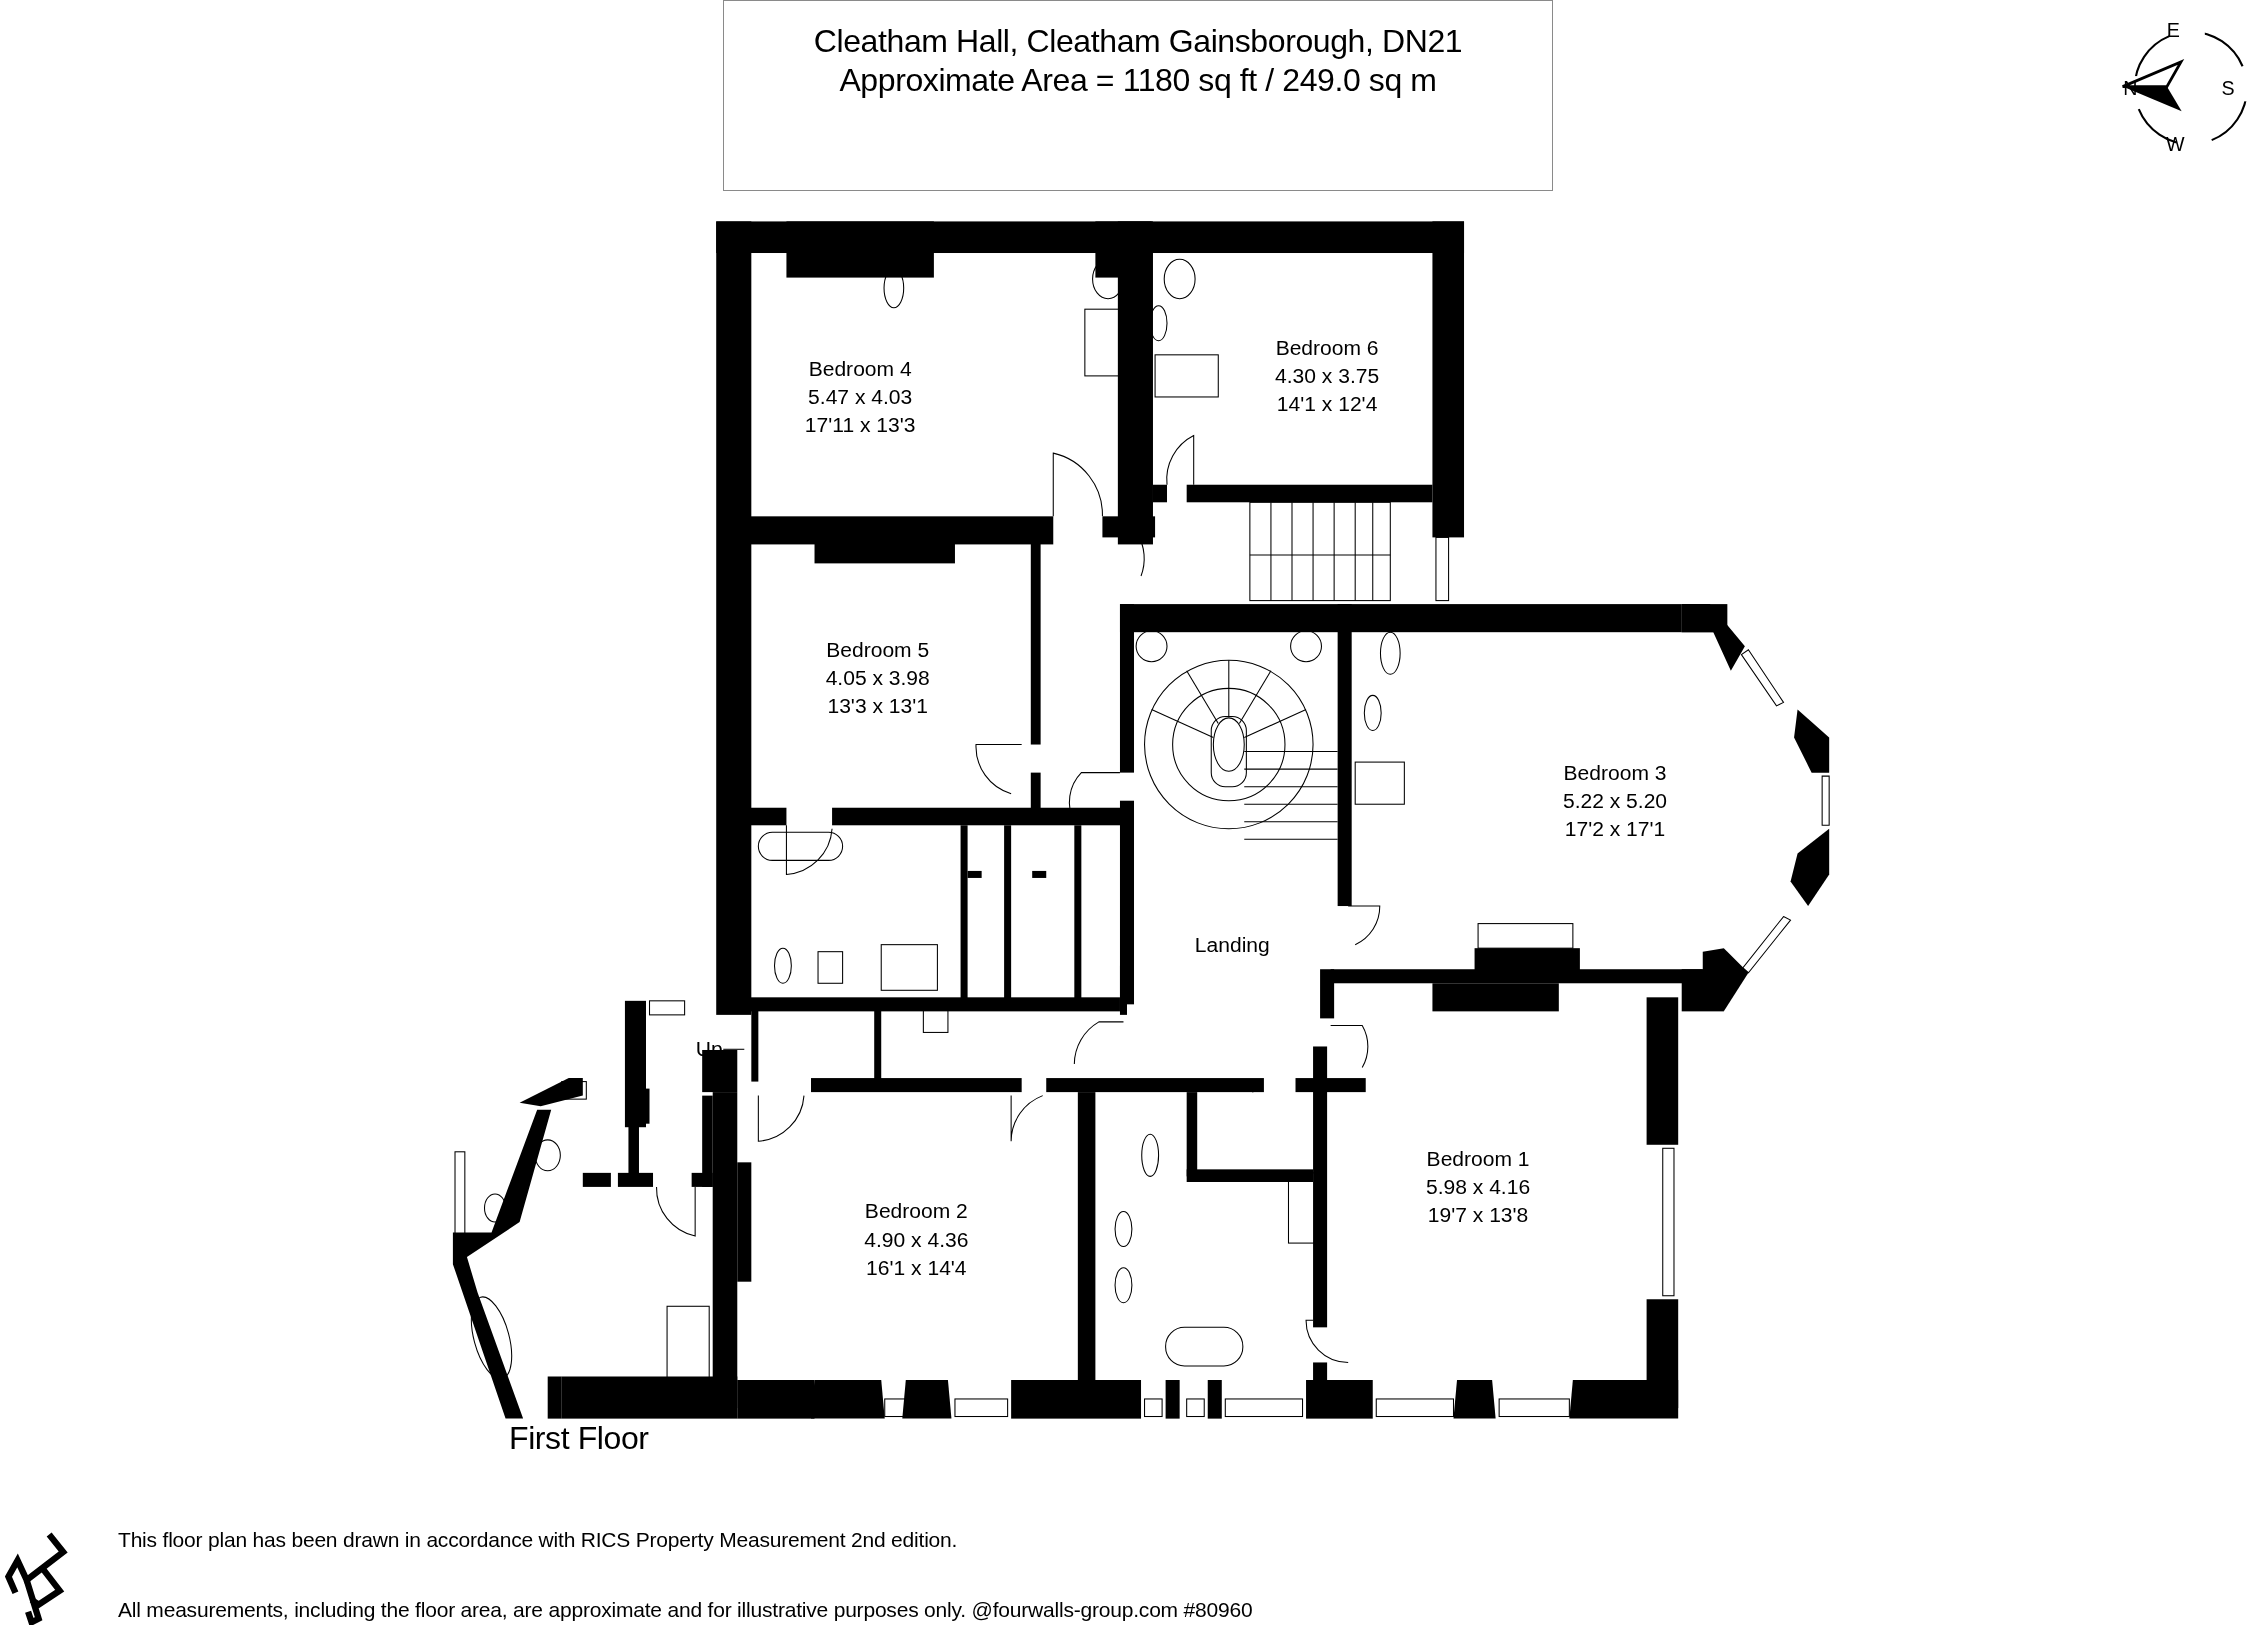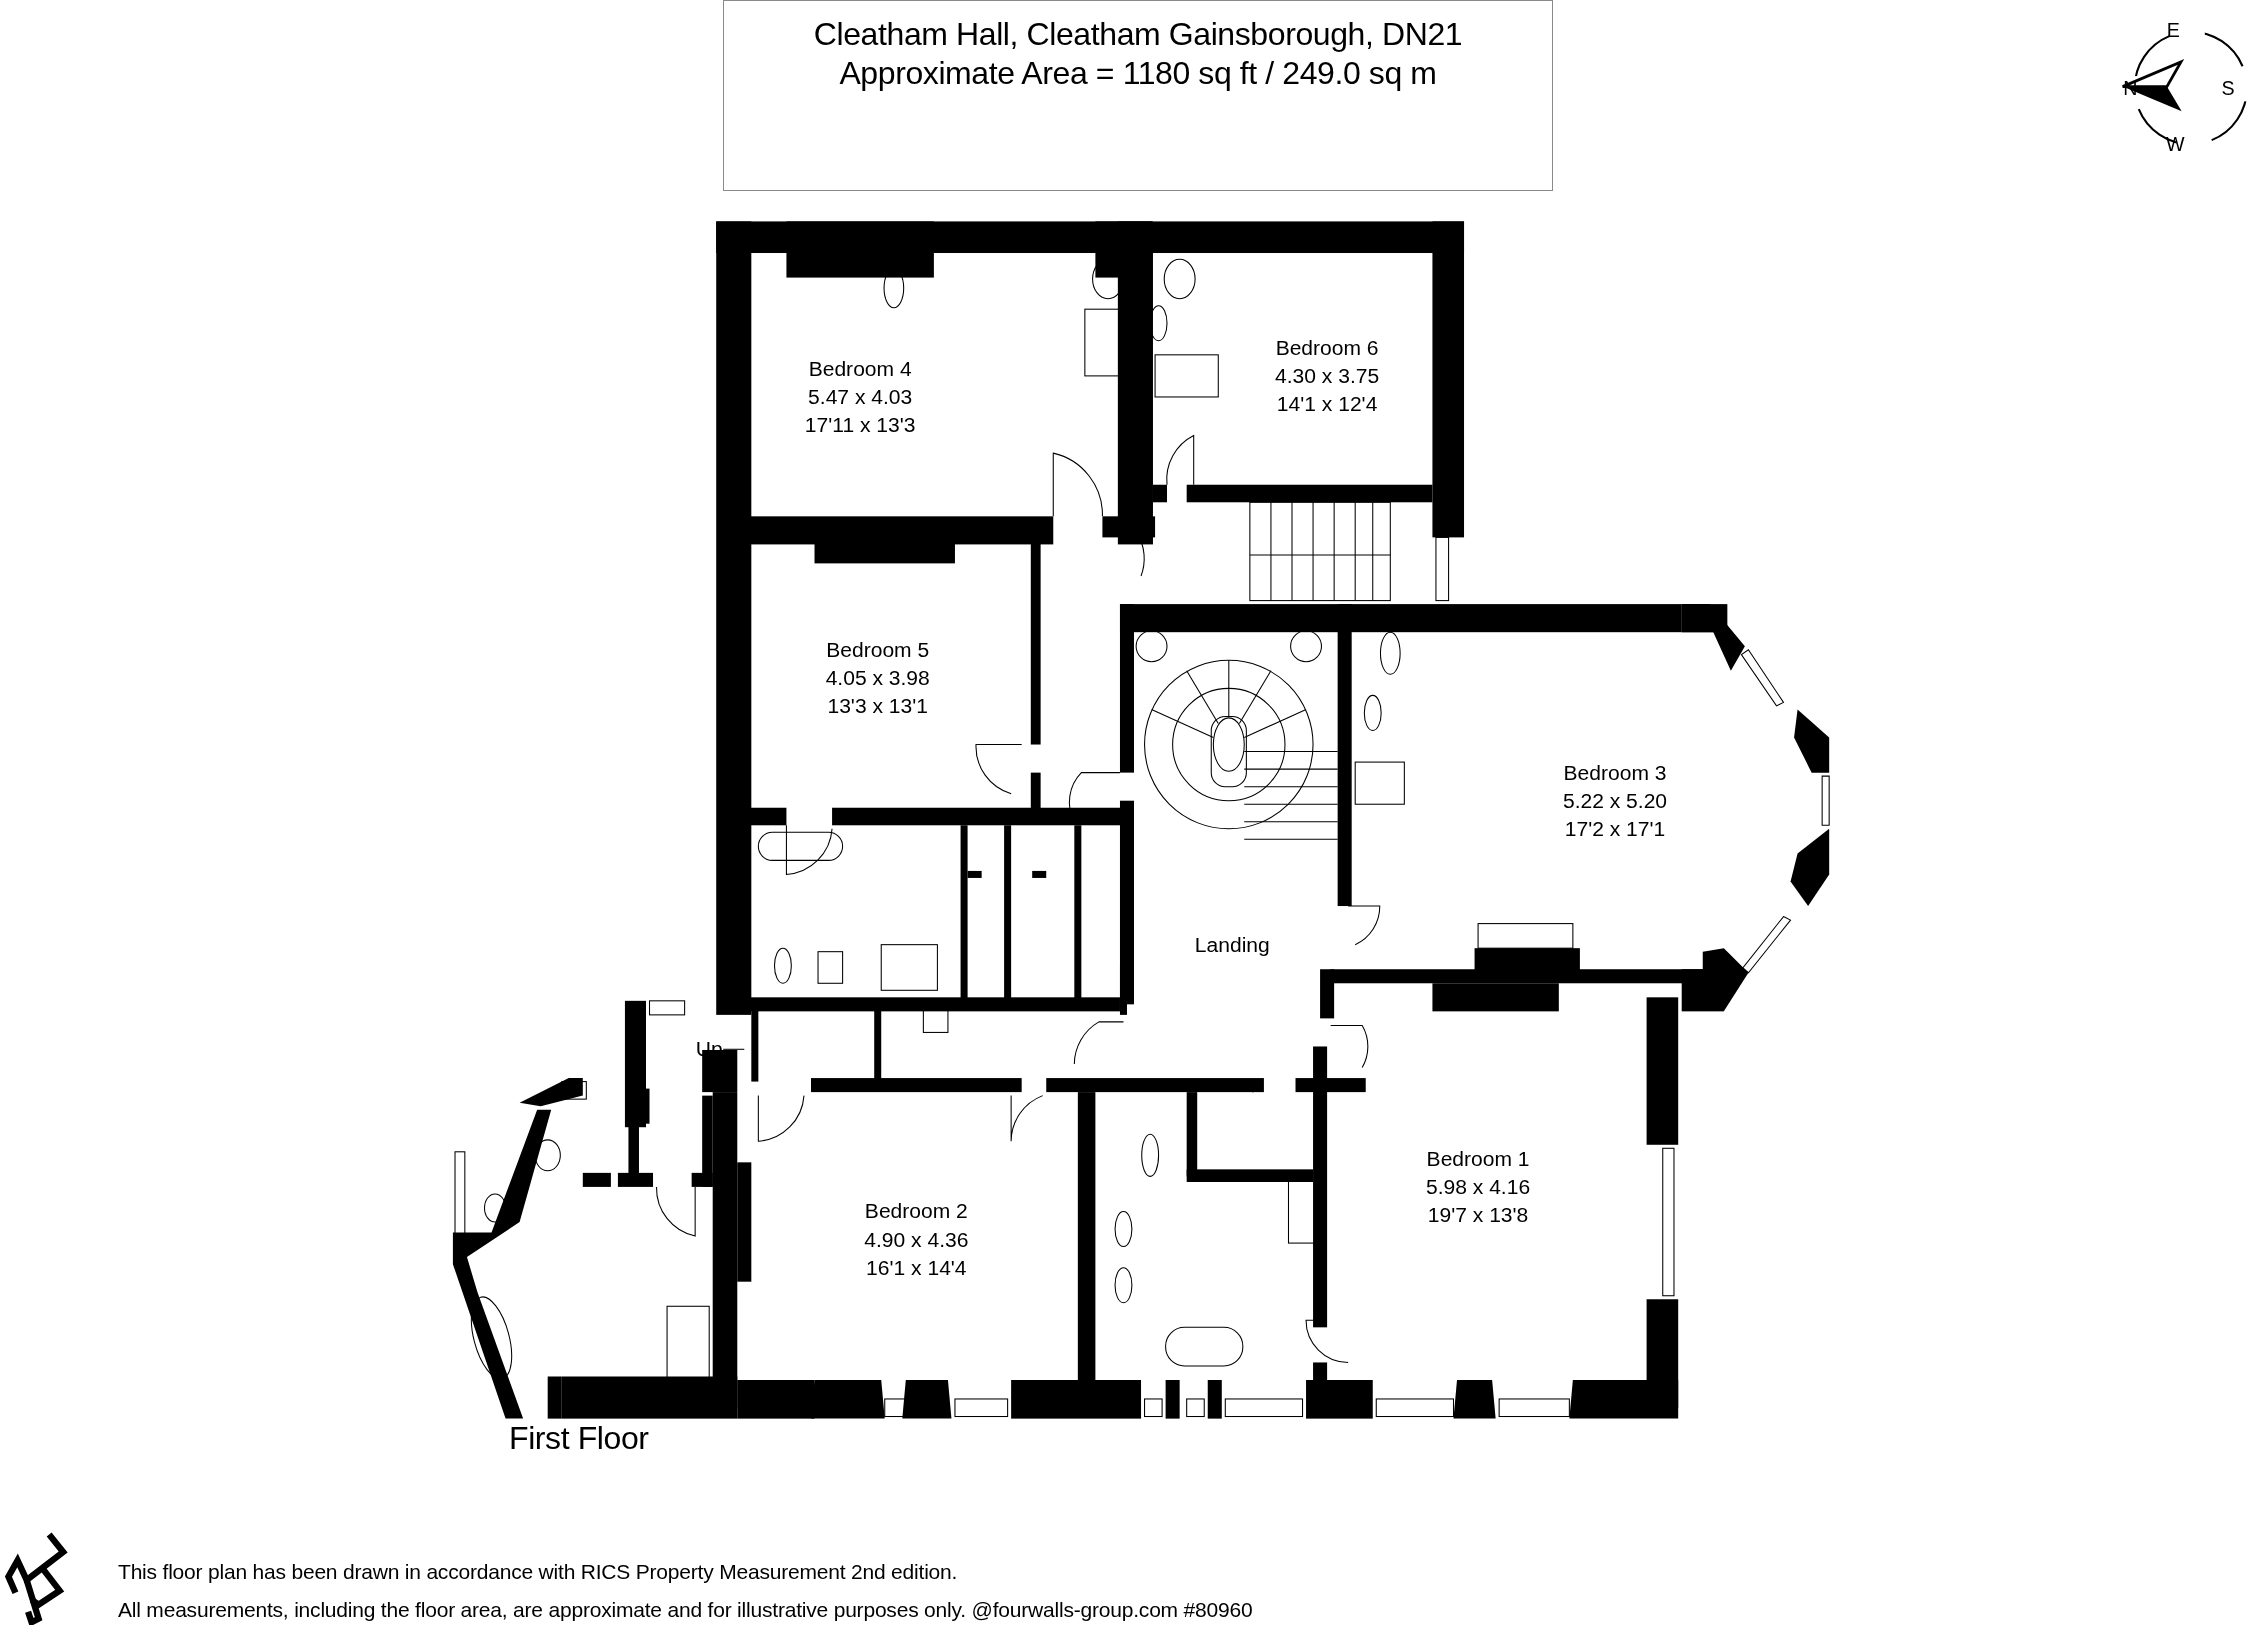--- a/index.html
+++ b/index.html
@@ -1,25 +1,25 @@
 <!DOCTYPE html>
 <html style="font-size:11.2px"><head>
 <meta charset="utf-8">
 <style>
   html, body { margin: 0; padding: 0; background: #ffffff; }
   body { width: 2261px; height: 1626px; position: relative; overflow: hidden;
          font-family: "Liberation Sans", sans-serif; color: #000; }
   .title-box { position: absolute; left: 723px; top: 0; width: 830px; height: 191px;
                border: 1.4px solid #8a8a8a; box-sizing: border-box; text-align: center; }
   .title-line { font-size: 32px; line-height: 39px; letter-spacing: -0.4px; }
-  .title-line.first { margin-top: 14px; }
+  .title-line.first { margin-top: 21px; }
   svg.plan { position: absolute; left: 0; top: 0; }
   .floor-label { position: absolute; left: 509px; top: 1420px; font-size: 32px; letter-spacing: -0.4px; }
   .disclaimer { position: absolute; left: 118px; font-size: 21px; letter-spacing: -0.2px; }
-  .disc1 { top: 1560px; }
+  .disc1 { top: 1528px; }
   .disc2 { top: 1598px; text-align: right; }
   .room-label { font-family: "Liberation Sans", sans-serif; font-size: 30px; text-anchor: middle; fill: #000; }
   .compass-letter { font-family: "Liberation Sans", sans-serif; font-size: 28px; text-anchor: middle; fill: #000; }
 </style>
 </head>
 <body>
 
 <div class="title-box">
   <div class="title-line first">Cleatham Hall, Cleatham Gainsborough, DN21</div>
   <div class="title-line">Approximate Area = 1180 sq ft / 249.0 sq m</div>

